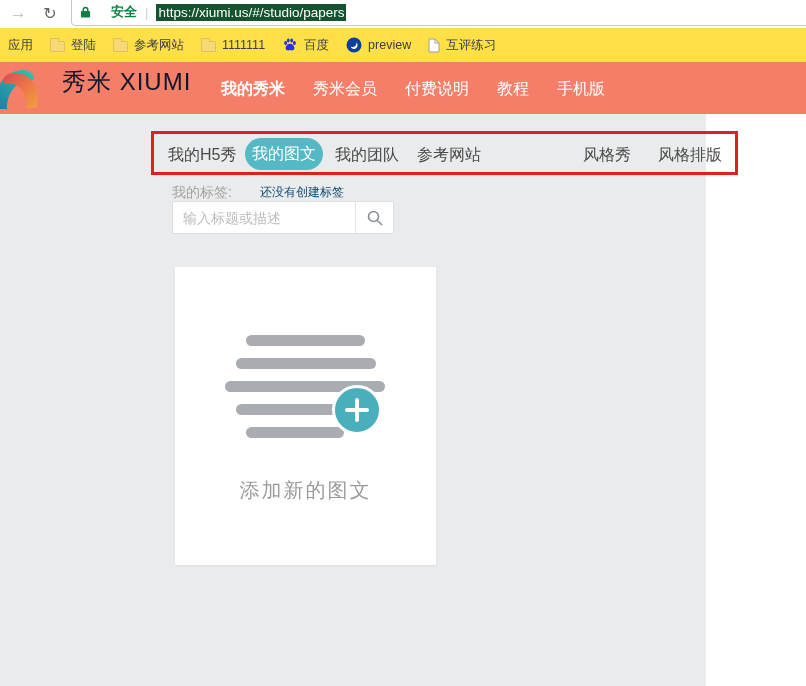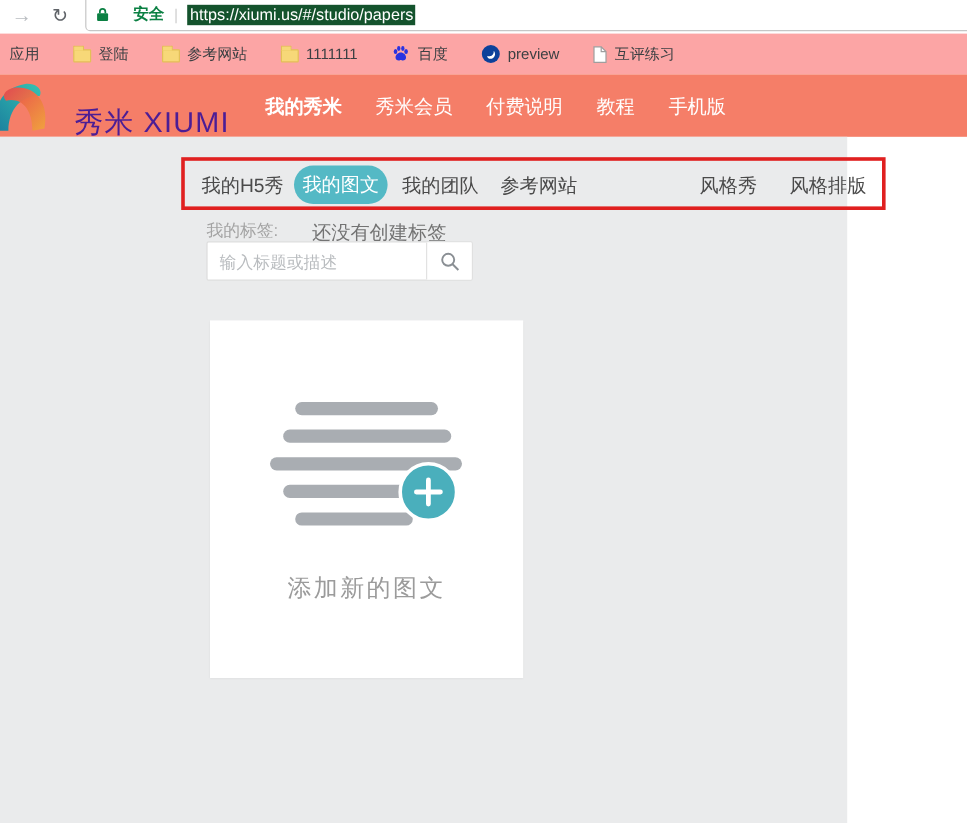--- a/index.html
+++ b/index.html
@@ -13,47 +13,47 @@
   .nav-btn.fwd { left:6px; color:#b8bcc0; }
   .nav-btn.reload { left:38px; font-size:16px; }
   .omnibox { position:absolute; left:71px; top:-8px; right:-8px; height:34px; background:#fff;
              border:1px solid #c6c6c6; border-radius:4px; display:flex; align-items:flex-end; padding:0 8px 3px 8px; }
   .omni-inner { display:flex; align-items:center; gap:6px; height:20px; }
   .secure { display:flex; align-items:center; gap:20px; color:#0b8043; font-size:13px; font-weight:bold; }
   .omni-sep { color:#d0d0d0; font-size:13px; margin:0 2px; }
   .url-sel { background:#14532d; color:#fff; font-size:13.5px; padding:1px 2px; white-space:nowrap; }
 
   
-  .bookmarks { position:absolute; left:0; top:28px; width:806px; height:34px; background:#fca5a5;
-               display:flex; align-items:center; padding-left:8px; gap:28px; }
+  .bookmarks { position:absolute; left:0; top:28px; width:806px; height:34px; background:#fde047;
+               display:flex; align-items:center; padding-left:8px; gap:17px; }
   .bm { display:flex; align-items:center; gap:6px; font-size:12.5px; color:#3c4043; cursor:default; }
   .folder { position:relative; width:15px; height:11px; background:#f7d878; border:1px solid #e3c057; border-radius:1px; margin-top:2px; }
   .folder::before { content:""; position:absolute; left:-1px; top:-4px; width:7px; height:3px;
                     background:#f7d878; border:1px solid #e3c057; border-bottom:none; border-radius:1px 1px 0 0; }
   .page-ico svg { display:block; }
 
   
   .site-header { position:absolute; left:0; top:62px; width:806px; height:52px; background:#f57e68; }
   .logo { position:absolute; left:-7px; top:5px; }
-  .brand { position:absolute; left:62px; top:24px; color:#4c1d95; font-size:24px; letter-spacing:1px; font-weight:400; }
+  .brand { position:absolute; left:62px; top:4px; color:#0f172a; font-size:24px; letter-spacing:1px; font-weight:400; }
   .site-nav { position:absolute; left:221px; top:17px; display:flex; gap:28px; }
   .site-nav .nav-item { color:#fff; font-size:16px; cursor:pointer; }
   .site-nav .nav-item.active { font-weight:bold; }
 
   
   .page { position:absolute; left:0; top:114px; width:706px; height:572px; background:#eaebec; }
 
   .annotation-box { position:absolute; left:151px; top:17px; width:587px; height:44px;
                     border:3px solid #e02020; pointer-events:none; }
   .tab { position:absolute; top:31px; font-size:16px; color:#4a4a4a; cursor:pointer; white-space:nowrap; }
   .tab-pill { position:absolute; left:245px; top:24px; width:78px; height:32px; background:#54b9c5;
               border-radius:16px; color:#fff; font-size:16px; display:flex; align-items:center; justify-content:center; cursor:pointer; }
 
   .tags-label { position:absolute; left:172px; top:70px; font-size:14px; color:#a3a3a3; }
-  .tags-empty { position:absolute; left:260px; top:70px; font-size:16px; color:#737373; }
+  .tags-empty { position:absolute; left:260px; top:70px; font-size:12px; color:#0c4a6e; }
 
   .searchbox { position:absolute; left:172px; top:87px; width:222px; height:33px; background:#fff;
                border:1px solid #ddd; border-radius:2px; display:flex; }
   .searchbox input { flex:1; border:none; outline:none; padding:0 10px; font-size:14px; color:#555;
                      font-family:inherit; background:transparent; min-width:0; }
   .searchbox input::placeholder { color:#b9bcbf; }
   .search-btn { width:38px; border-left:1px solid #e2e2e2; display:flex; align-items:center; justify-content:center; cursor:pointer; background:#fff; }
 
   .add-card { position:absolute; left:175px; top:153px; width:261px; height:298px; background:#fff;
               box-shadow:0 1px 2px rgba(0,0,0,0.06); cursor:pointer; }

